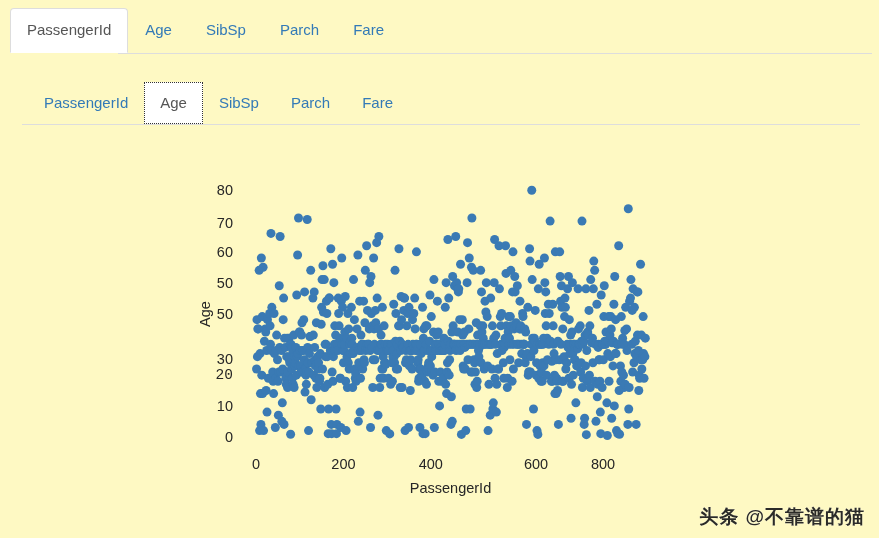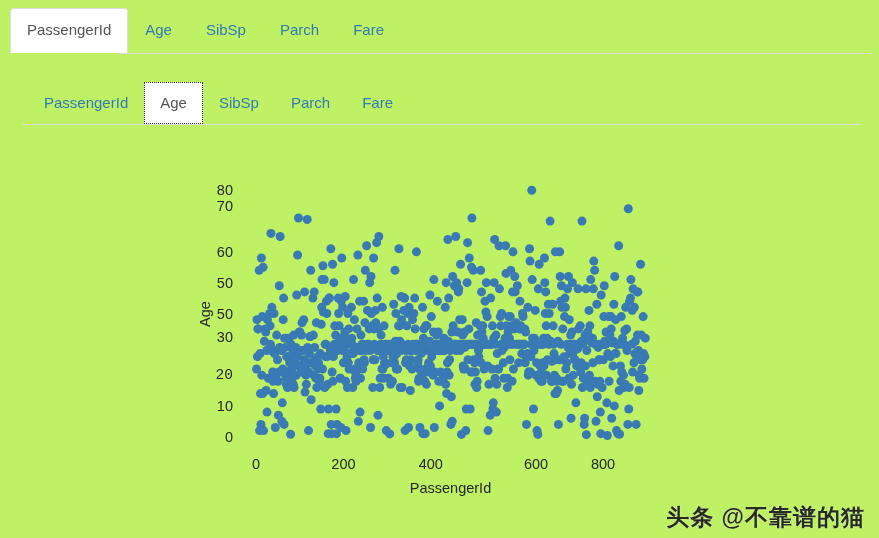--- a/index.html
+++ b/index.html
@@ -12,21 +12,21 @@
     width: 879px;
     height: 538px;
     overflow: hidden;
     font-family: "Liberation Sans", sans-serif;
     -webkit-font-smoothing: antialiased;
   }
   .page {
     position: relative;
     width: 879px;
     height: 538px;
-    background: #bef264;
+    background: #fef9c3;
   }
 
   
   .tabstrip-outer {
     position: absolute;
     left: 0px;
     top: 8px;
     width: 879px;
     height: 46px;
   }
@@ -173,21 +173,21 @@
     left: 0;
     top: 0;
     overflow: visible;
   }
 
   
   .watermark {
     position: absolute;
     right: 14px;
     bottom: 6px;
-    font-size: 23px;
+    font-size: 19px;
     line-height: 30px;
     font-weight: bold;
     color: #1a1a1a;
     letter-spacing: 1px;
     white-space: nowrap;
     opacity: 0.92;
     text-shadow: 0 0 1px rgba(255,255,255,0.9);
   }
 </style>
 </head>
@@ -1054,25 +1054,25 @@
             <circle cx="400.15" cy="135.58" r="4.5" fill="#3a7ab4"></circle>
             <circle cx="400.58" cy="172.56" r="4.5" fill="#3a7ab4"></circle>
             <circle cx="401.02" cy="197.21" r="4.5" fill="#3a7ab4"></circle>
             <circle cx="401.89" cy="175.64" r="4.5" fill="#3a7ab4"></circle>
             <circle cx="402.33" cy="157.15" r="4.5" fill="#3a7ab4"></circle>
           </svg>
         <div id="yticks">
             <div class="ytick" style="top: 255.756px;">0</div>
             <div class="ytick" style="top: 224.942px;">10</div>
             <div class="ytick" style="top: 194.128px; font-family: Liberation Mono, monospace;">20</div>
-            <div class="ytick" style="top: 156px;">30</div>
+            <div class="ytick" style="top: 178px;">30</div>
             <div class="ytick" style="top: 132.5px;">50</div>
             <div class="ytick" style="top: 101.686px;">50</div>
             <div class="ytick" style="top: 70.8721px;">60</div>
-            <div class="ytick" style="top: 25px;">70</div>
+            <div class="ytick" style="top: 42px;">70</div>
             <div class="ytick" style="top: 9.24419px;">80</div>
           </div>
         <div id="xticks">
             <div class="xtick" style="left: 13.1053px;">0</div>
             <div class="xtick" style="left: 100.474px;">200</div>
             <div class="xtick" style="left: 187.842px;">400</div>
             <div class="xtick" style="left: 293px;">600</div>
             <div class="xtick" style="left: 360px;">800</div>
           </div>
         <div class="xlabel">PassengerId</div>

